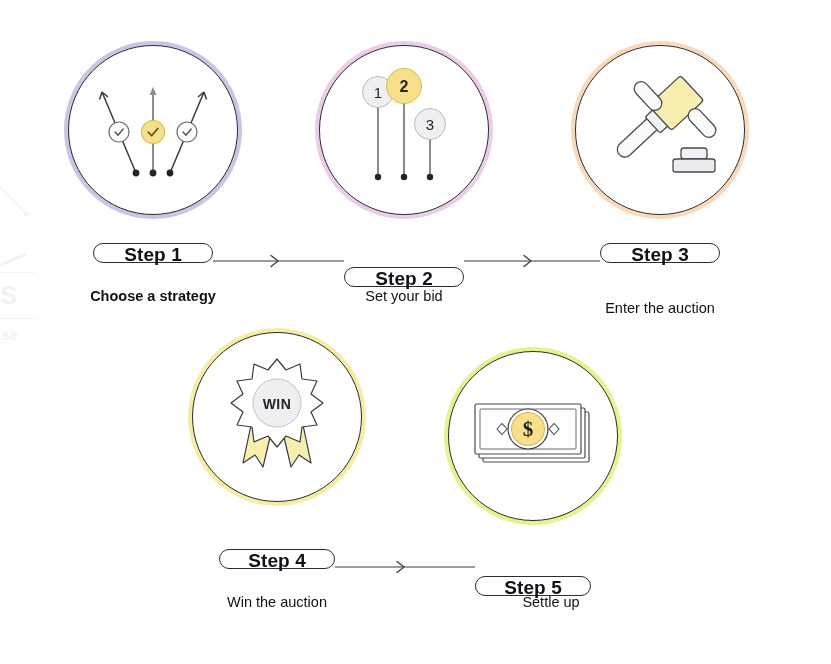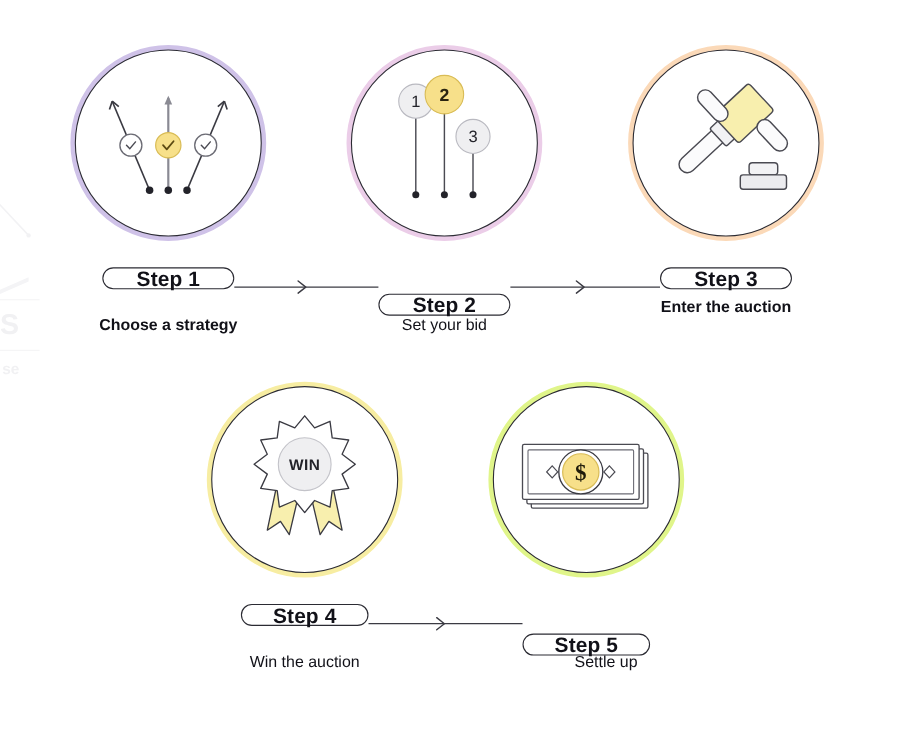--- a/index.html
+++ b/index.html
@@ -194,23 +194,23 @@
           <rect x="86" y="78" width="26" height="11" rx="3" fill="#f2f2f4"></rect>
           <rect x="78" y="89" width="42" height="13" rx="2.5" fill="#ececef"></rect>
         </g>
       </svg>
     </div>
   </div>
 
   <div class="pill" style="left:600px; top:243px; width:120px;">
     <span>Step 3</span>
   </div>
-  <div class="caption" style="left:540px; top:272px; width:240px;font-weight:bold;">Enter the auction</div>
-
-  <div class="node" style="left:188px; top:347px; width:178px; height:178px;">
+  <div class="caption" style="left:540px; top:300px; width:240px;">Enter the auction</div>
+
+  <div class="node" style="left:188px; top:328px; width:178px; height:178px;">
     <div class="ring" style="width:178px;height:178px;border:7px solid #F7EDA2;"></div>
     <div class="disc" style="left:4px;top:4px;width:170px;height:170px;">
       <svg width="120" height="132" viewBox="0 0 120 132">
 
         <path d="M 34 74 L 26 112 L 38 104 L 46 116 L 54 82 Z" fill="#F8EFAE" stroke="#3a3a42" stroke-width="1.2" stroke-linejoin="round"></path>
         <path d="M 86 74 L 94 112 L 82 104 L 74 116 L 66 82 Z" fill="#F8EFAE" stroke="#3a3a42" stroke-width="1.2" stroke-linejoin="round"></path>
 
         <path d="M 60 8 L 69 19 L 83 13 L 85 28 L 100 30 L 94 43 L 106 52 L 94 61
                  L 100 74 L 85 76 L 83 91 L 69 85 L 60 96 L 51 85 L 37 91 L 35 76
                  L 20 74 L 26 61 L 14 52 L 26 43 L 20 30 L 35 28 L 37 13 L 51 19 Z" fill="#ffffff" stroke="#3a3a42" stroke-width="1.2" stroke-linejoin="round"></path>

